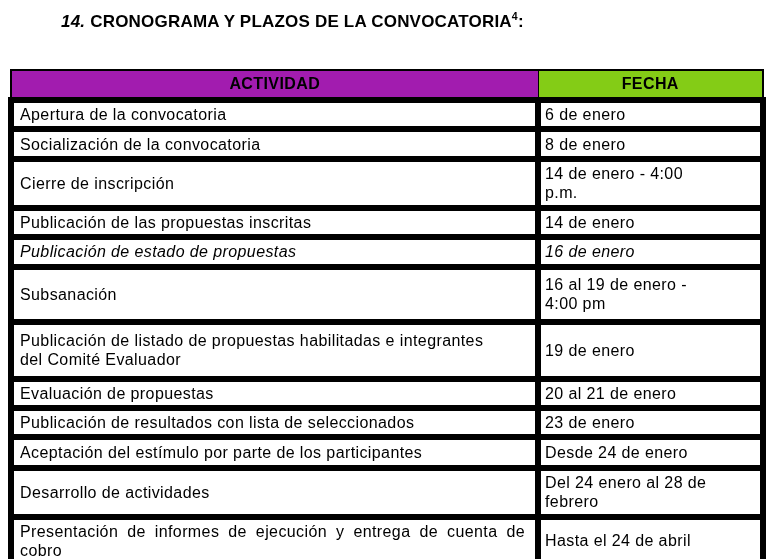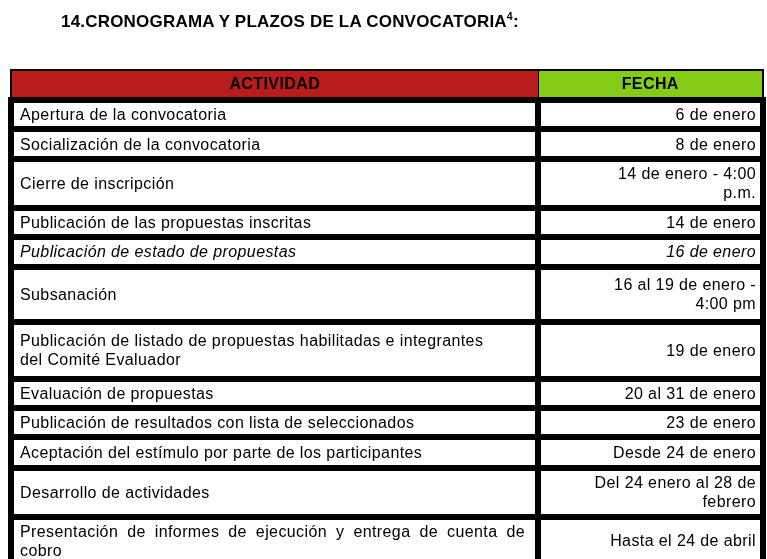--- a/index.html
+++ b/index.html
@@ -20,20 +20,22 @@
     position: absolute;
     left: 61px;
     top: 12px;
     margin: 0;
     font-size: 17px;
     font-weight: bold;
     letter-spacing: 0.2px;
     white-space: nowrap;
   }
   .heading .section-number {
+    margin-right: 5px;
+    font-style: italic;
   }
   .heading sup {
     font-size: 0.62em;
     vertical-align: super;
     line-height: 0;
   }
   table.schedule {
     position: absolute;
     left: 8px;
     top: 69px;
@@ -57,21 +59,21 @@
   table.schedule td {
     border: 6px solid #000000;
     vertical-align: middle;
     white-space: pre-line;
   }
   td.activity-cell {
     text-align: left;
     padding: 2px 10px 2px 6px;
   }
   td.date-cell {
-    text-align: right;
+    text-align: left;
     padding: 2px 4px;
   }
   thead tr { height: 30px; }
   tbody tr:nth-child(1)  { height: 29px; }
   tbody tr:nth-child(2)  { height: 30px; }
   tbody tr:nth-child(3)  { height: 46px; margin-left: 24px; }
   tbody tr:nth-child(4)  { height: 29px; }
   tbody tr:nth-child(5)  { height: 30px; font-style: italic; }
   tbody tr:nth-child(6)  { height: 55px; margin-top: 16px; }
   tbody tr:nth-child(7)  { height: 57px; }
@@ -95,21 +97,21 @@
     <span class="section-number">14.</span><span>CRONOGRAMA Y PLAZOS DE LA CONVOCATORIA</span><sup>4</sup><span>:</span>
   </h2>
 
   <table class="schedule">
     <colgroup>
       <col class="col-activity">
       <col class="col-date">
     </colgroup>
     <thead>
       <tr>
-        <th style="background: #b91c1c;">ACTIVIDAD</th>
+        <th style="background: #a21caf;">ACTIVIDAD</th>
         <th style="background: #84cc16;">FECHA</th>
       </tr>
     </thead>
     <tbody id="schedule-body">
 
     <tr>
           <td class="activity-cell">Apertura de la convocatoria</td>
           <td class="date-cell">6 de enero</td>
         </tr>
         <tr>
@@ -134,21 +136,21 @@
           <td class="date-cell">16 al 19 de enero -
 4:00 pm</td>
         </tr>
         <tr>
           <td class="activity-cell">Publicación de listado de propuestas habilitadas e integrantes
 del Comité Evaluador</td>
           <td class="date-cell">19 de enero</td>
         </tr>
         <tr>
           <td class="activity-cell">Evaluación de propuestas</td>
-          <td class="date-cell">20 al 31 de enero</td>
+          <td class="date-cell">20 al 21 de enero</td>
         </tr>
         <tr>
           <td class="activity-cell">Publicación de resultados con lista de seleccionados</td>
           <td class="date-cell">23 de enero</td>
         </tr>
         <tr>
           <td class="activity-cell">Aceptación del estímulo por parte de los participantes</td>
           <td class="date-cell">Desde 24 de enero</td>
         </tr>
         <tr>

